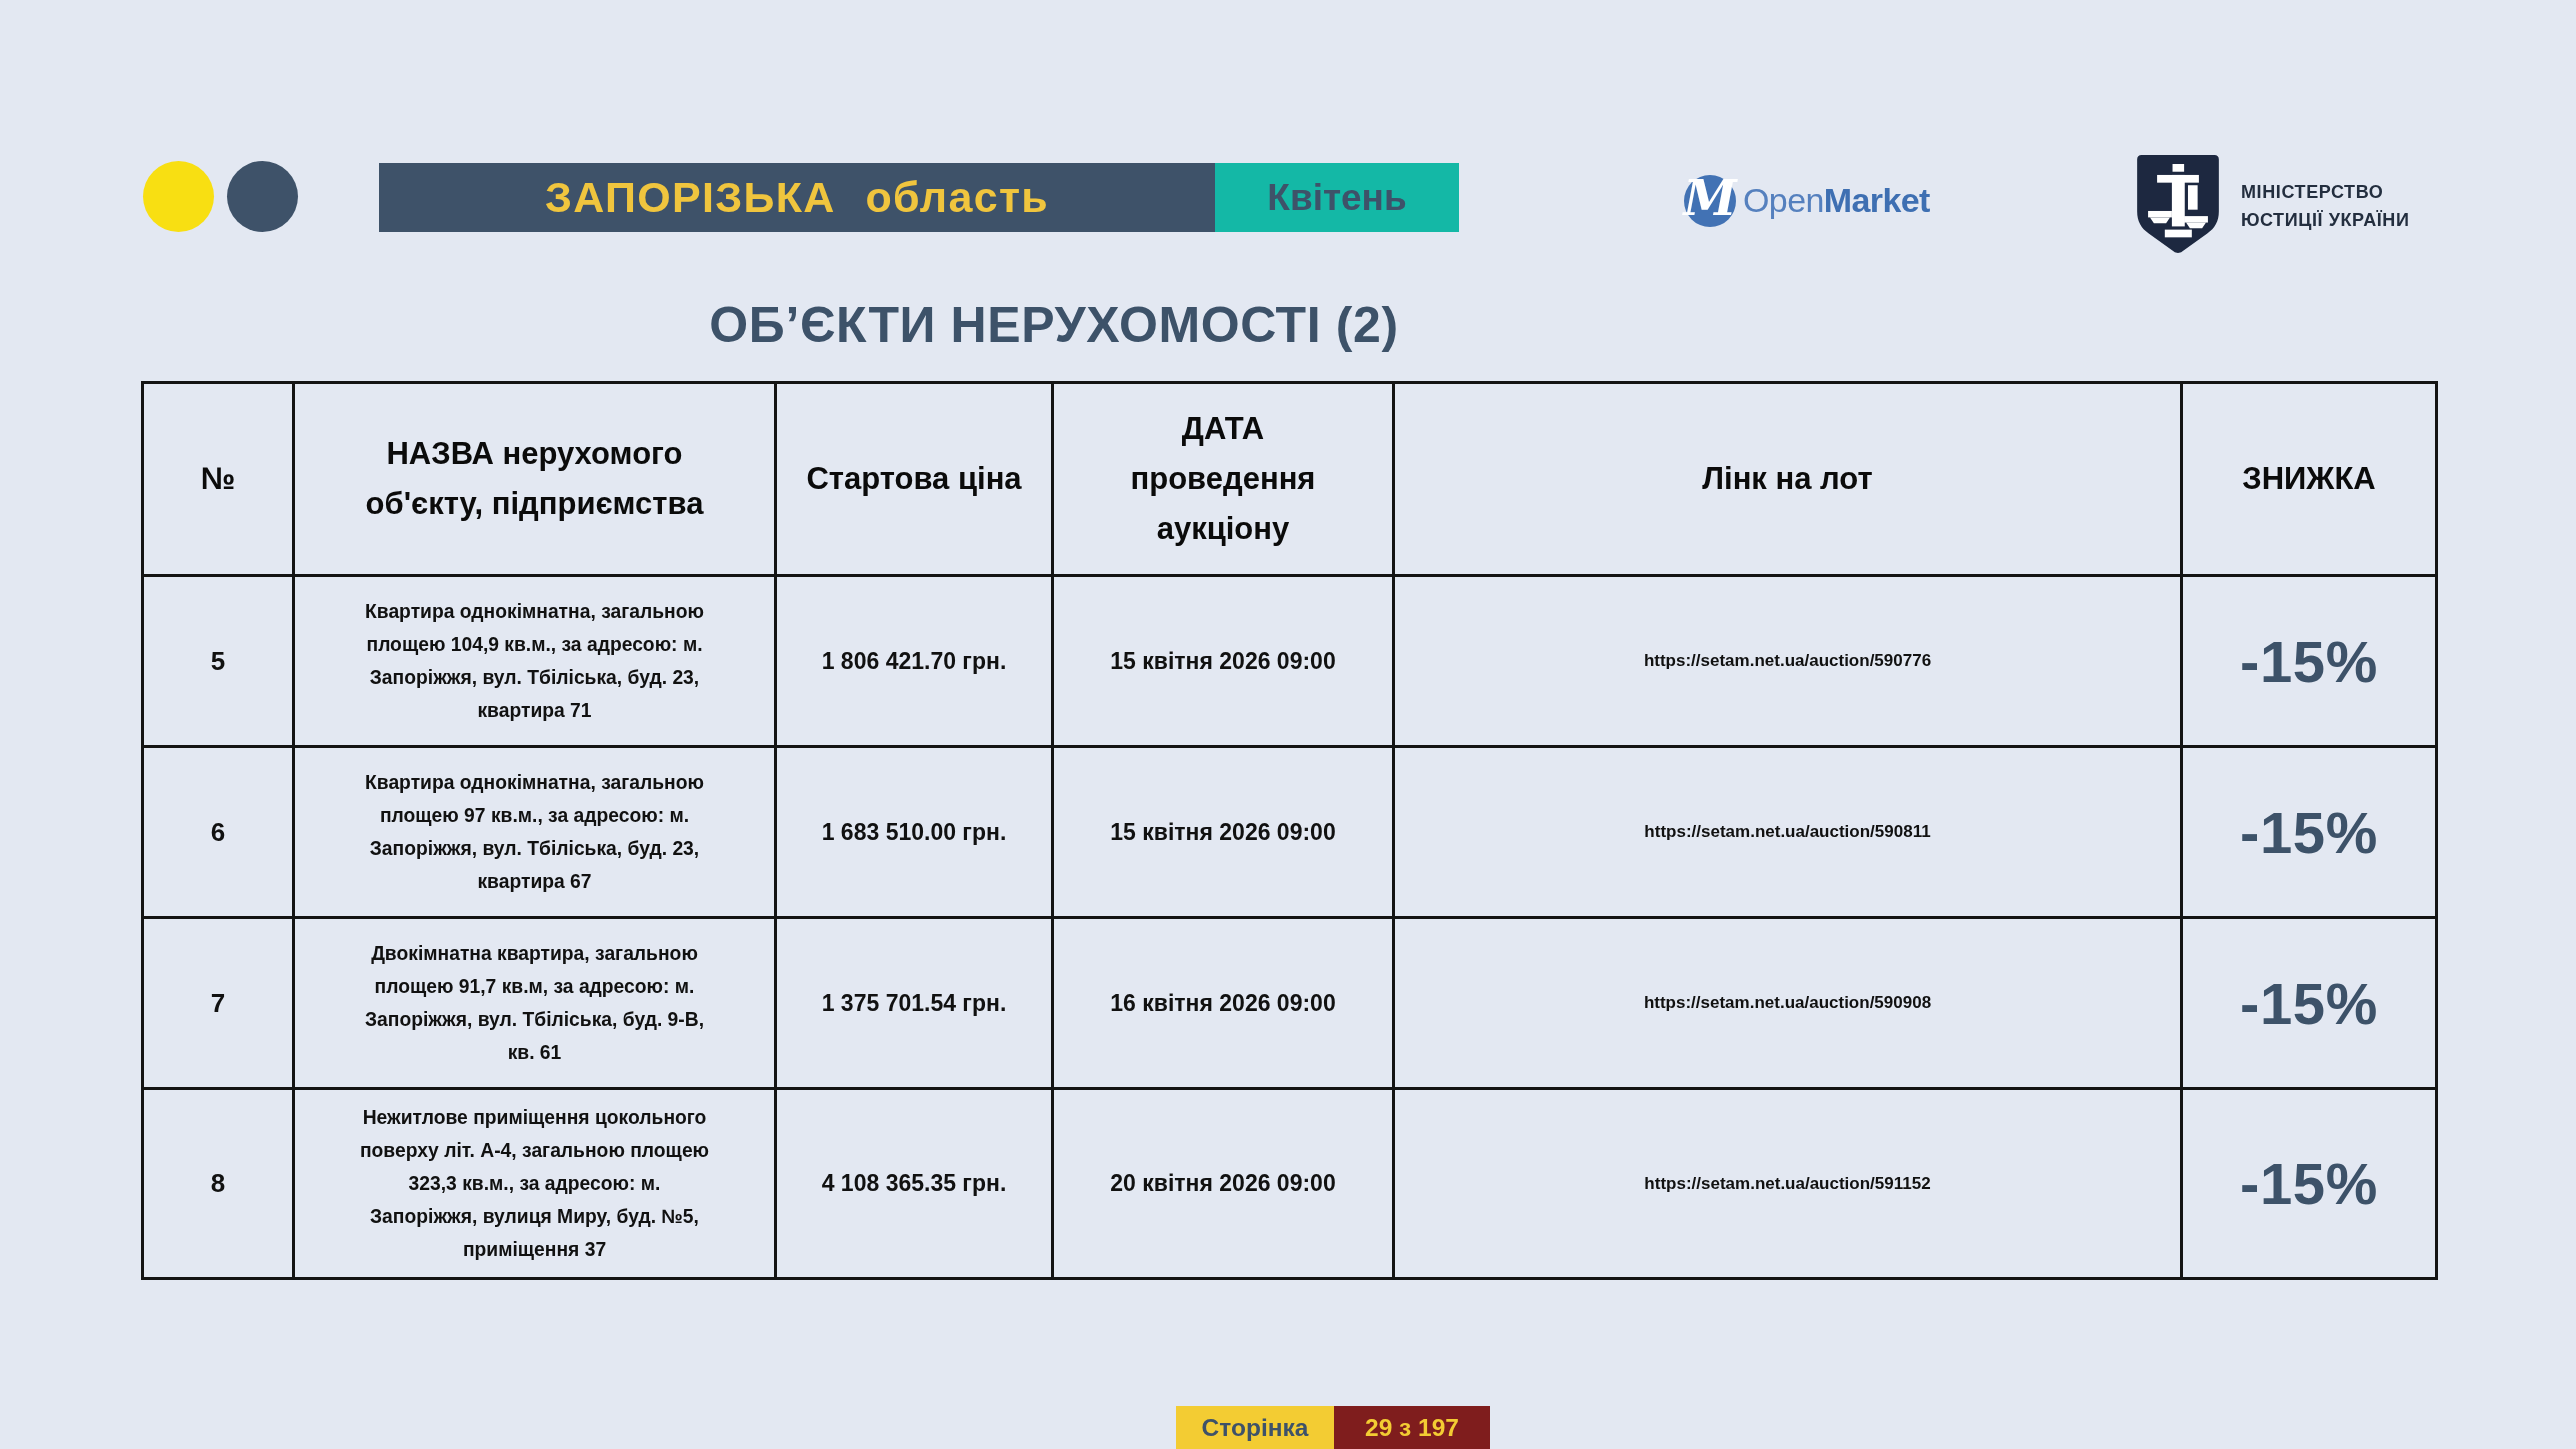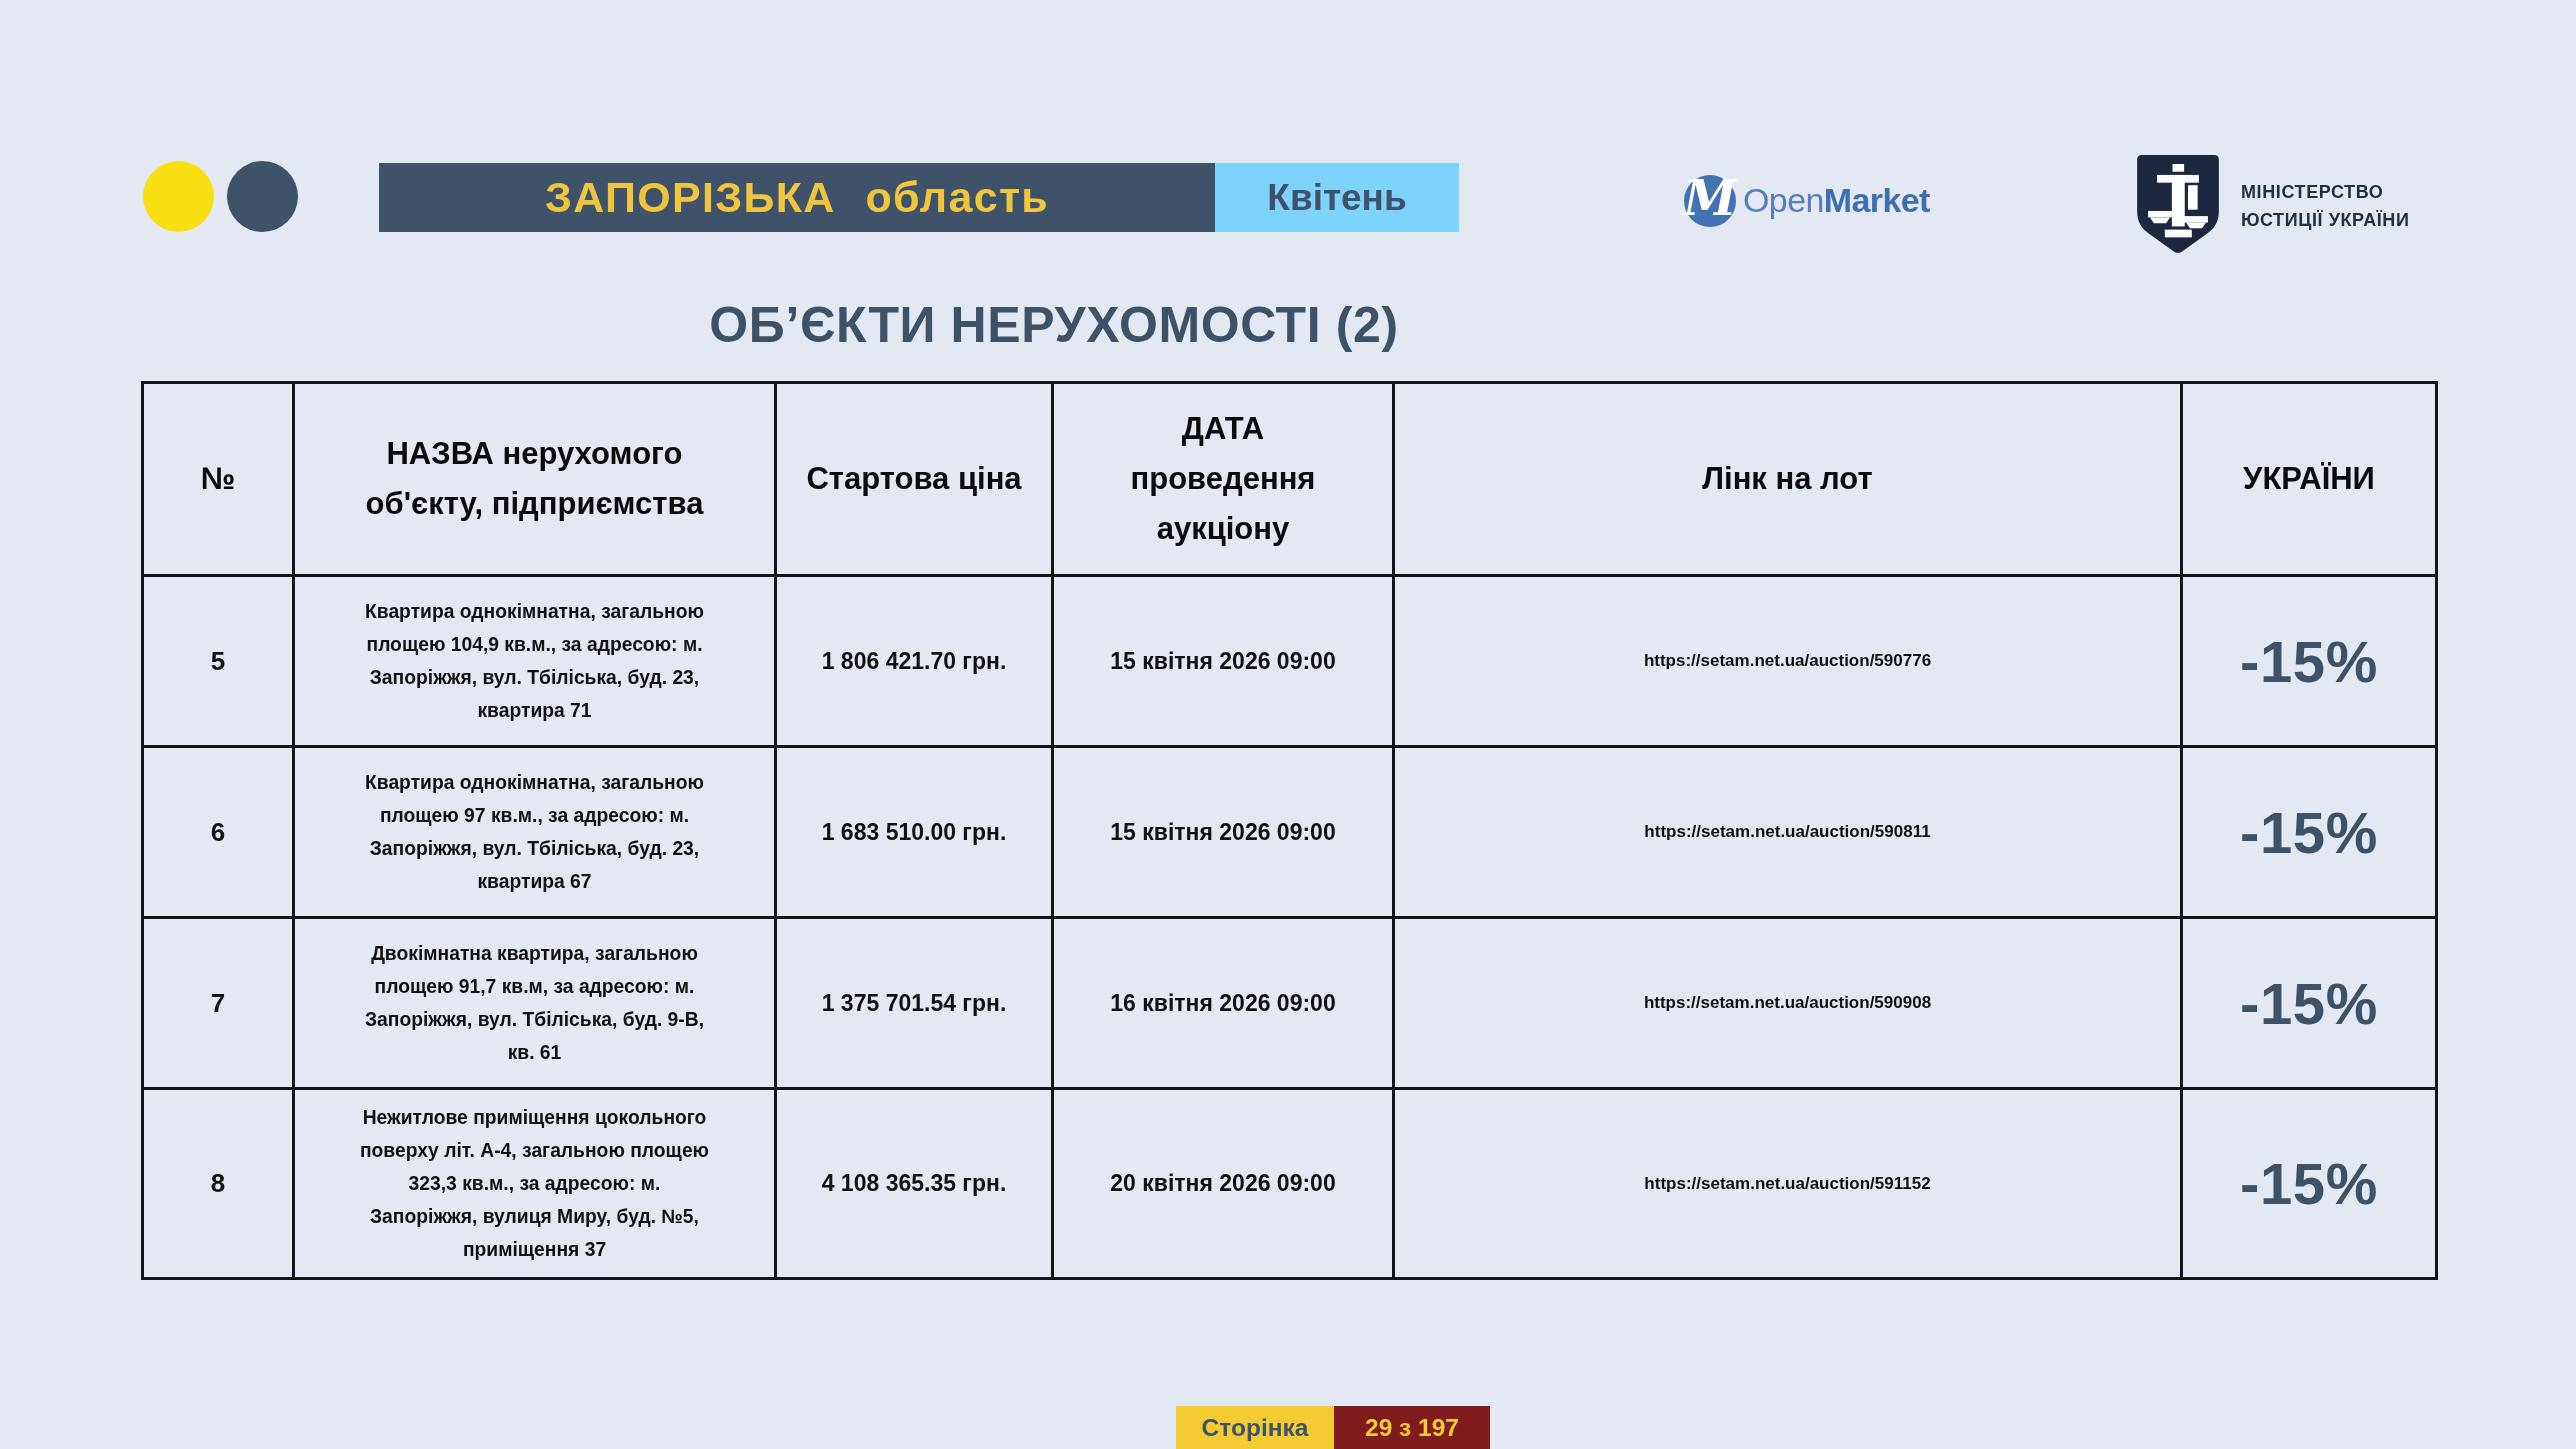--- a/index.html
+++ b/index.html
@@ -14,21 +14,21 @@
   .dot-yellow{left:143px;background:#f8df12;}
   .dot-dark{left:227px;background:#3e5269;}
 
   .region-bar{position:absolute;left:379px;top:163px;height:69px;display:flex;}
   .region-name{
     width:836px;background:#3e5269;color:#f0c53e;
     display:flex;align-items:center;justify-content:center;
     font-size:43px;font-weight:700;letter-spacing:1.3px;word-spacing:16.7px;
   }
   .region-month{
-    width:244px;background:#7dd3fc;color:#3e5269;
+    width:244px;background:#14b8a6;color:#3e5269;
     display:flex;align-items:center;justify-content:center;
     font-size:37px;font-weight:700;
   }
 
   .om-logo{position:absolute;left:1684px;top:171px;height:59px;display:flex;align-items:center;}
   .om-circle{
     width:52px;height:52px;border-radius:50%;background:#4272b4;position:relative;flex:0 0 auto;
   }
   .om-m{
     position:absolute;left:50%;top:46%;transform:translate(-50%,-50%);
@@ -144,21 +144,21 @@
   <thead>
     <tr>
       <th>№</th>
       <th>НАЗВА нерухомого
 об'єкту, підприємства</th>
       <th>Стартова ціна</th>
       <th>ДАТА
 проведення
 аукціону</th>
       <th>Лінк на лот</th>
-      <th>УКРАЇНИ</th>
+      <th>ЗНИЖКА</th>
     </tr>
   </thead>
   <tbody>
     <tr class="row">
       <td class="cell-num">5</td>
       <td class="cell-name">Квартира однокімнатна, загальною
 площею 104,9 кв.м., за адресою: м.
 Запоріжжя, вул. Тбіліська, буд. 23,
 квартира 71</td>
       <td class="cell-price">1 806 421.70 грн.</td>

